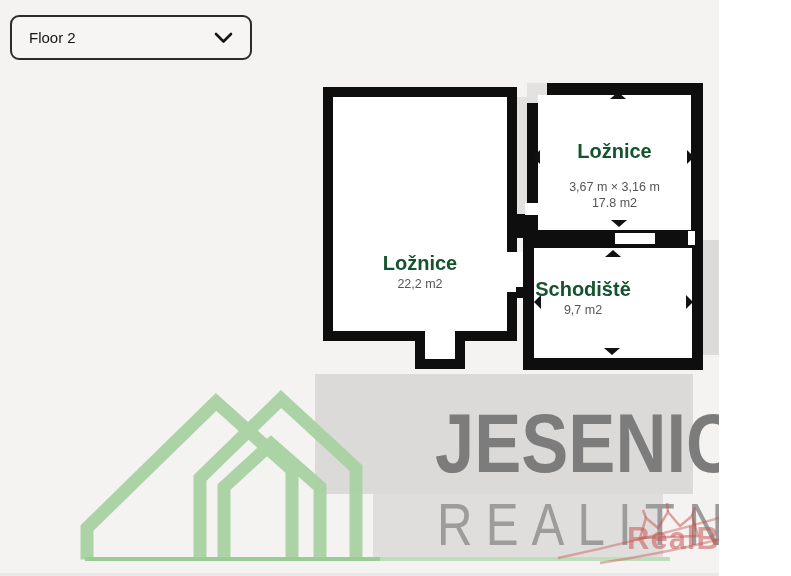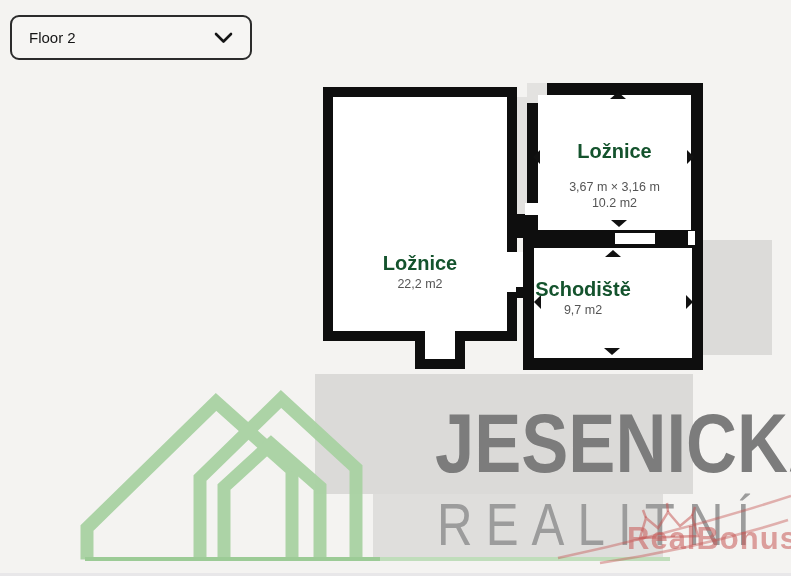--- a/index.html
+++ b/index.html
@@ -1,18 +1,18 @@
 <!DOCTYPE html>
 <html><head>
 <meta charset="utf-8">
 <style>
   html,body{margin:0;padding:0;}
   body{font-family:"Liberation Sans", sans-serif;}
   .stage{
-    position:relative;width:791px;height:576px;overflow:hidden;
+    position:relative;width:719px;height:576px;overflow:hidden;
     background:#f4f3f1;
   }
   svg{display:block;}
   .layer{position:absolute;left:0;top:0;width:791px;height:576px;pointer-events:none;}
 
   
   .floor-selector{
     position:absolute;left:10px;top:15px;width:242px;height:45px;
     box-sizing:border-box;border:2px solid #2b2b2b;border-radius:9px;
     background:#f6f5f3;display:flex;align-items:center;justify-content:space-between;
@@ -128,21 +128,21 @@
     </svg>
   </div>
 
   <div class="room-label" style="left:333px;top:252px;width:174px;">
     <div class="room-name">Ložnice</div>
     <div class="room-area">22,2 m2</div>
   </div>
   <div class="room-label" style="left:538px;top:140px;width:153px;">
     <div class="room-name">Ložnice</div>
     <div class="room-dims">3,67 m × 3,16 m</div>
-    <div class="room-area">10.2 m2</div>
+    <div class="room-area">17.8 m2</div>
   </div>
   <div class="room-label" style="left:504px;top:278px;width:158px;">
     <div class="room-name">Schodiště</div>
     <div class="room-area">9,7 m2</div>
   </div>
 
   <div class="wm-line1">JESENICKÁ</div>
   <div class="wm-line2">REALITNÍ</div>
 
   <div class="wm-portal"><span>RealBonus</span><span class="wm-portal-suffix">.cz</span></div>

